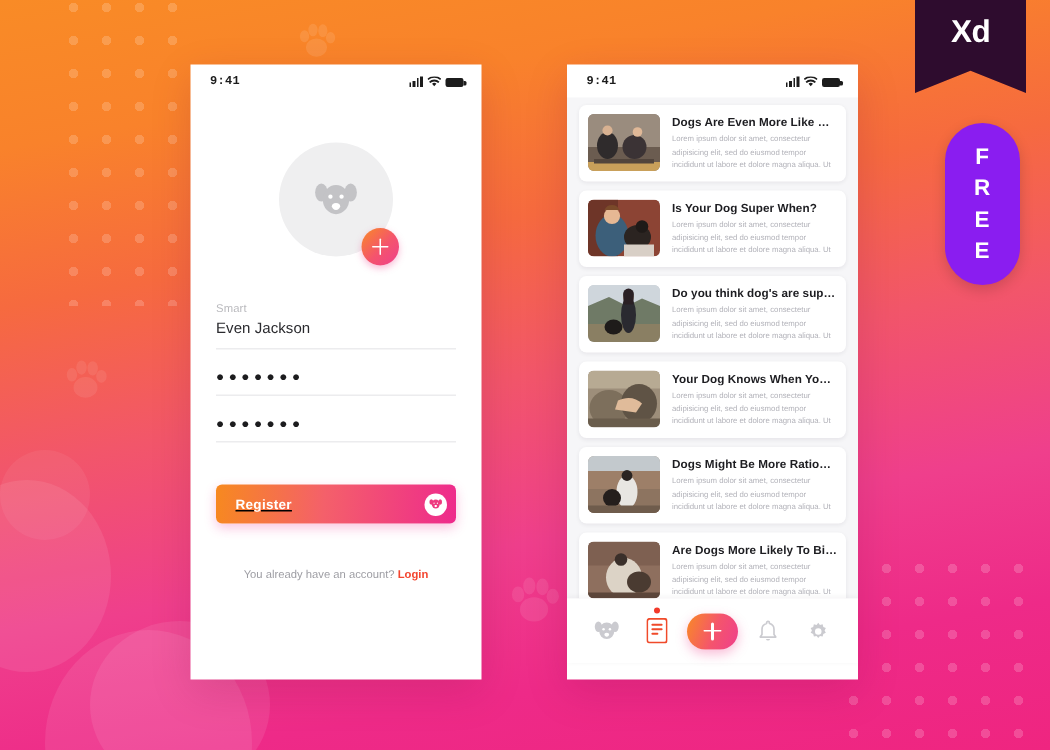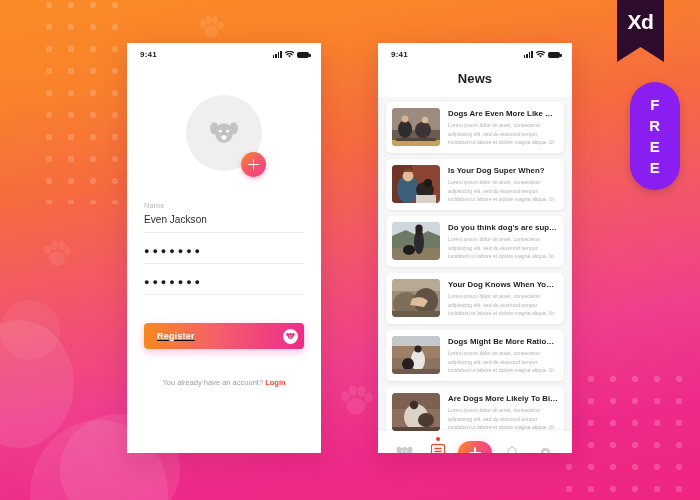--- a/index.html
+++ b/index.html
@@ -37,22 +37,22 @@
 
   .paw {
     position: absolute;
     opacity: 0.10;
     pointer-events: none;
   }
 
   
   #xd-ribbon {
     position: absolute;
-    right: 36px; top: 0;
-    width: 47px; height: 62px;
+    right: 16px; top: 0;
+    width: 74px; height: 62px;
     background: #2e0c2e;
     clip-path: polygon(0 0, 100% 0, 100% 100%, 50% 76%, 0 100%);
     display: flex;
     align-items: flex-start;
     justify-content: center;
     padding-top: 10px;
     box-shadow: 0 2px 6px rgba(0,0,0,0.18);
   }
   #xd-ribbon .xd-text {
     color: #ffffff;
@@ -96,20 +96,21 @@
     display: flex;
     align-items: center;
     justify-content: space-between;
     padding: 0 12px 0 13px;
   }
   .statusbar .time {
     font-size: 8px;
     font-weight: bold;
     color: #1c1c1c;
     letter-spacing: 0.2px;
+    font-family: Liberation Mono, monospace;
   }
   .status-icons { display: flex; align-items: flex-end; gap: 3px; }
   .sig { display: flex; align-items: flex-end; gap: 1px; height: 7px; }
   .sig i { display: block; width: 1.6px; background: #1c1c1c; }
   .sig i:nth-child(1) { height: 2.5px; }
   .sig i:nth-child(2) { height: 4px; }
   .sig i:nth-child(3) { height: 5.5px; }
   .sig i:nth-child(4) { height: 7px; }
   .batt {
     width: 12px; height: 6px;
@@ -371,21 +372,21 @@
         </svg>
       </div>
       <div class="fab-add">
         <span class="plus-h"></span>
         <span class="plus-v"></span>
       </div>
     </div>
 
     <div class="form">
       <div class="field">
-        <div class="label">Name</div>
+        <div class="label">Smart</div>
         <div class="value">Even Jackson</div>
       </div>
       <div class="field">
       </div>
       <div class="field">
         <div class="value dots">●●●●●●●</div>
       </div>
       <div class="field">
         <div class="value dots">●●●●●●●</div>
       </div>
@@ -424,23 +425,20 @@
           </span>
         <svg width="9" height="7" viewBox="0 0 16 12">
           <path d="M8 11.2 5.4 8.4a3.7 3.7 0 0 1 5.2 0Z" fill="#1c1c1c"></path>
           <path d="M8 5.6a6.6 6.6 0 0 0-4.7 2l-1.5-1.6a8.8 8.8 0 0 1 12.4 0l-1.5 1.6A6.6 6.6 0 0 0 8 5.6Z" fill="#1c1c1c"></path>
           <path d="M8 1.4a10.8 10.8 0 0 0-7 2.6L-.3 2.3A13 13 0 0 1 16.3 2.3L15 4A10.8 10.8 0 0 0 8 1.4Z" fill="#1c1c1c"></path>
         </svg>
         <span class="batt"></span>
       </span>
     </div>
 
-    <div class="news-header">
-      <div class="title">News</div>
-    </div>
 
     <div class="news-list">
 
       <div class="news-card">
         <div class="thumb">
           <svg width="48" height="38" viewBox="0 0 48 38" preserveAspectRatio="none">
             <rect width="48" height="38" fill="#8d7f72"></rect>
             <rect y="0" width="48" height="22" fill="#9a8c7e"></rect>
             <rect y="22" width="48" height="10" fill="#6b5c50"></rect>
             <rect y="32" width="48" height="6" fill="#c9a05a"></rect>

